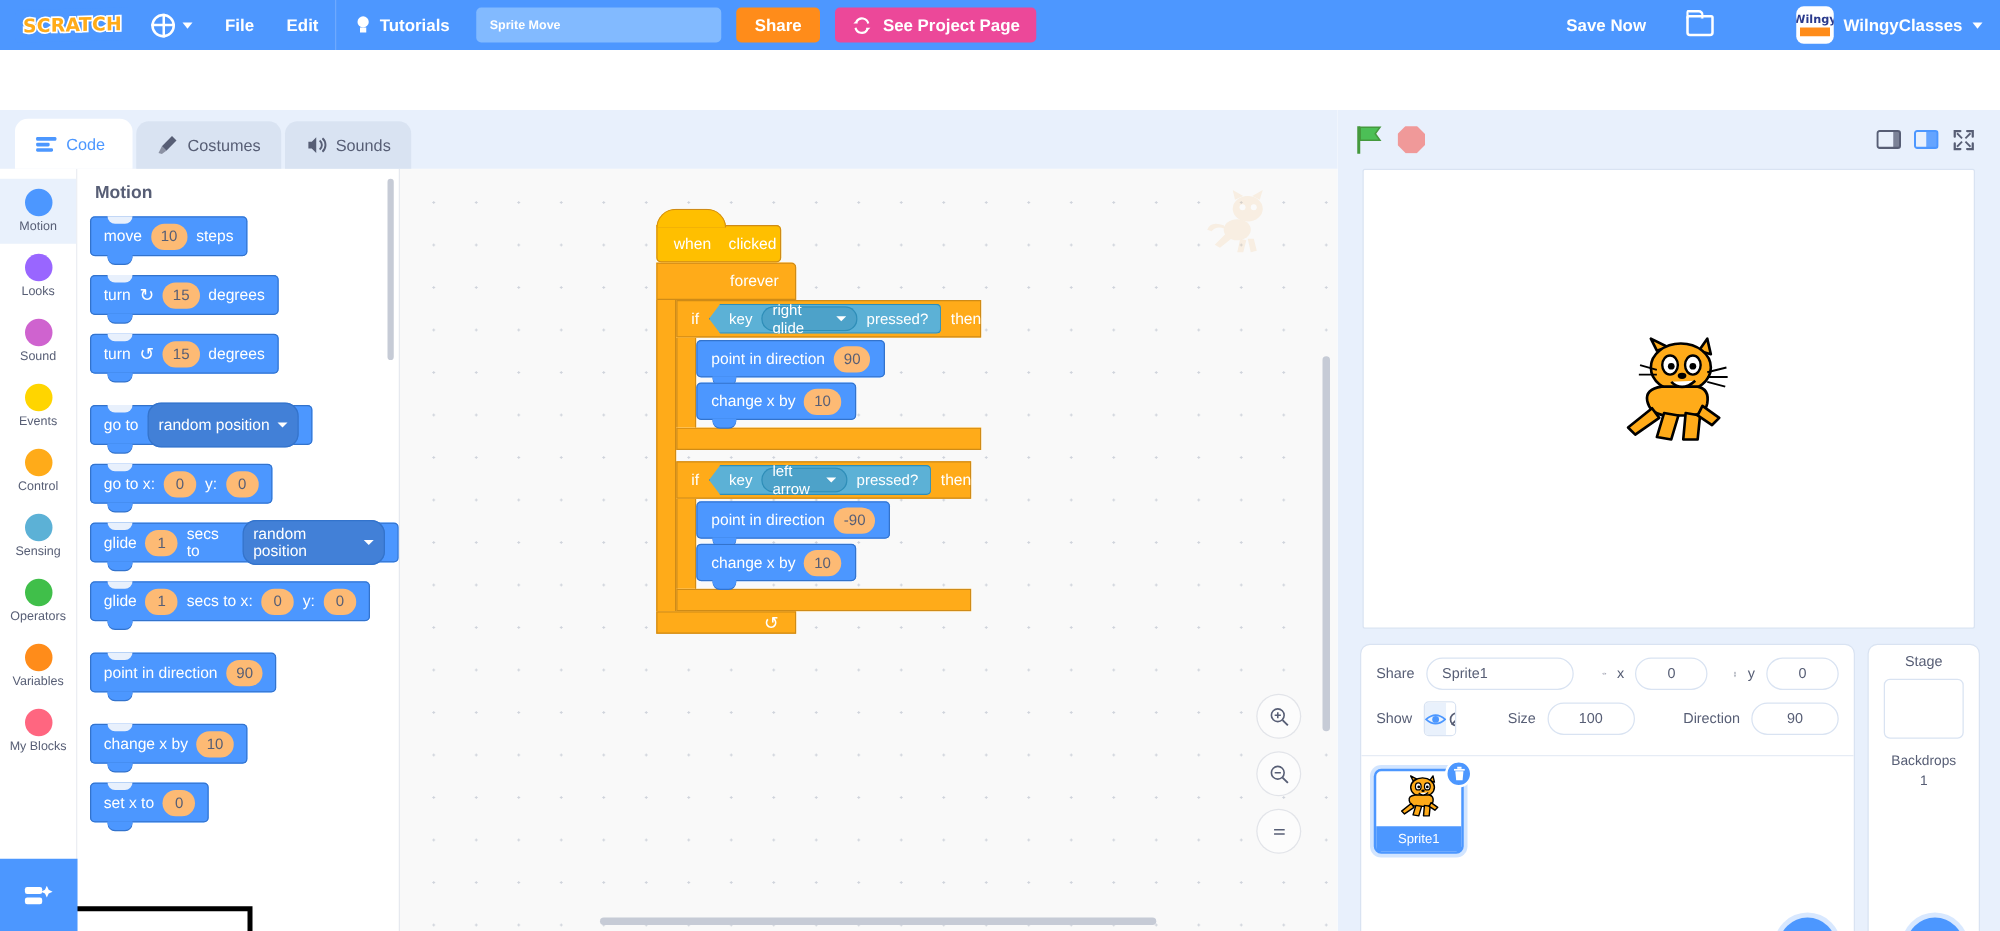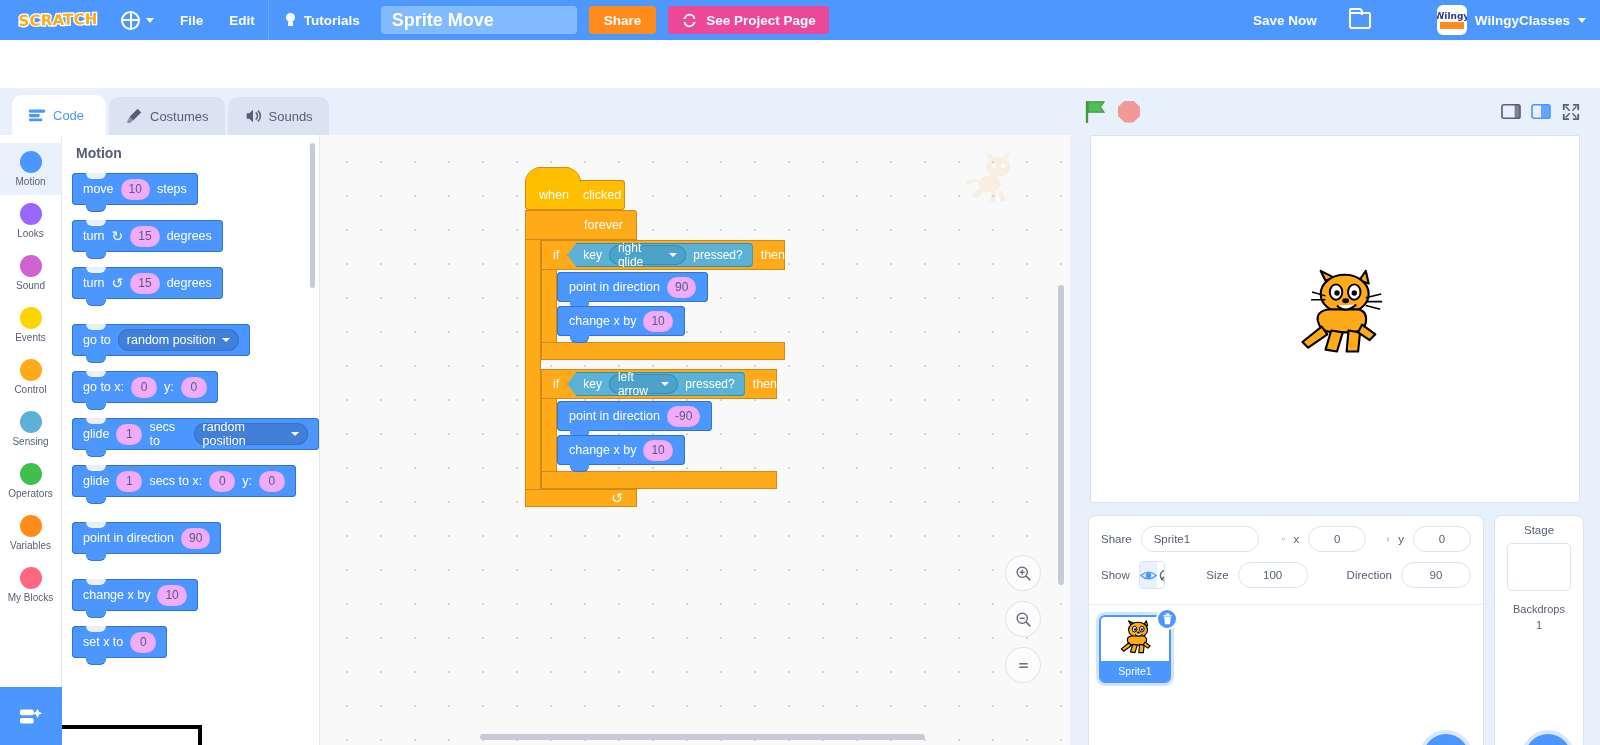--- a/index.html
+++ b/index.html
@@ -33,21 +33,21 @@
   .globe { width: 19px; height: 19px; border-radius: 50%; border: 2px solid #fff; position: relative; }
   .globe::before { content:""; position:absolute; left:50%; top:-2px; width:0; height:19px; border-left:2px solid #fff; transform:translateX(-1px);}
   .globe::after { content:""; position:absolute; left:-2px; top:50%; width:19px; height:0; border-top:2px solid #fff; transform:translateY(-1px);}
   .caret { width:0;height:0;border-left:4.5px solid transparent;border-right:4.5px solid transparent;border-top:5px solid #fff; }
   .bulb { width: 16px; height: 16px; position: relative; }
   .bulb::before { content:""; position:absolute; left:4px; top:1px; width:9px; height:9px; border-radius:50%; background:#fff; }
   .bulb::after { content:""; position:absolute; left:6px; top:10px; width:5px; height:4px; background:#fff; }
   #project-title {
     width: 196px; height: 28px; margin-left: 8px;
     background: #82baff; border-radius: 4px; border: none;
-    color: #fff; font-size: 18px; font-weight: bold;
+    color: #fff; font-size: 10px; font-weight: bold;
     padding: 0 11px; outline: none;
     font-family: "Liberation Sans", sans-serif;
   }
   #share-btn {
     margin-left: 12px; height: 28px; padding: 0 15px;
     background: #ff8c1a; border-radius: 4px; color: #fff;
     display:flex; align-items:center; font-size:13.5px; font-weight:bold; cursor:pointer;
   }
   #project-page-btn {
     margin-left: 12px; height: 28px; padding: 0 13px;
@@ -111,23 +111,23 @@
   }
   .blk::after {
     content:""; position:absolute; left: 14px; bottom: -6px;
     width: 20px; height: 7px; background: #4c97ff; border-radius: 0 0 6px 6px;
     box-shadow: 0 1px 0 #3373cc;
   }
   .blk::before {
     content:""; position:absolute; left: 14px; top: 0;
     width: 20px; height: 6px; background: #e8f0fc; border-radius: 0 0 6px 6px; z-index:1;
   }
-  .oval { background:#f0abfc; color:#575e75; border-radius:11px; min-width:26px; height:21px;
+  .oval { background:#fdba74; color:#575e75; border-radius:11px; min-width:26px; height:21px;
           display:inline-flex; align-items:center; justify-content:center; font-size:12px; padding:0 8px; }
-  .drop { background:#4280d7; border-radius:11px; height:22px; display:inline-flex; align-items:center;
+  .drop { background:#4280d7; border-radius:11px; height:36px; display:inline-flex; align-items:center;
           gap:6px; padding:0 9px; color:#fff; font-size:12.5px; box-shadow:0 0 0 1px #3373cc inset; }
   .dcaret { width:0;height:0;border-left:4px solid transparent;border-right:4px solid transparent;border-top:4.5px solid #fff;}
   .sp { height: 10px; }
   .rot { font-size: 14px; }
 
   #highlight-box {
     position: absolute; left: 56px; top: 590px; width: 146px; height: 53px;
     border: 4px solid #000; background: transparent; z-index: 6; pointer-events:none;
   }
 

